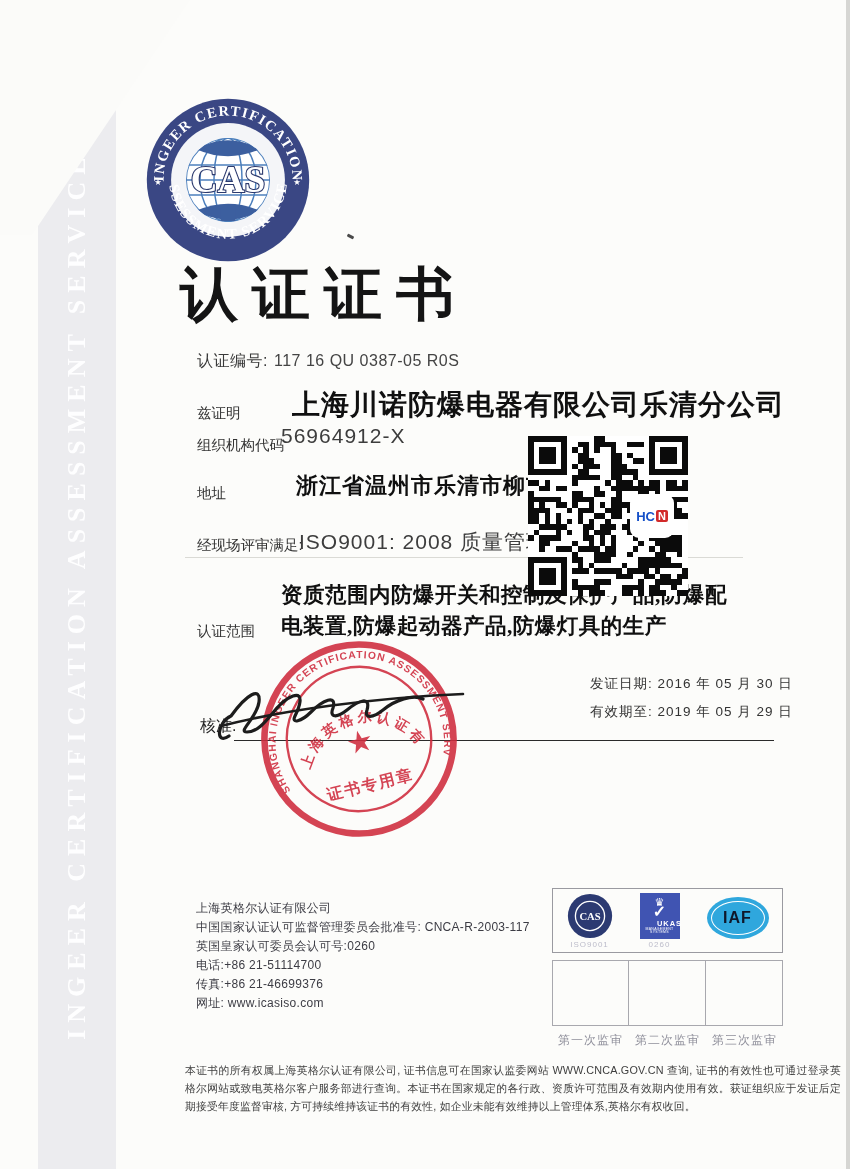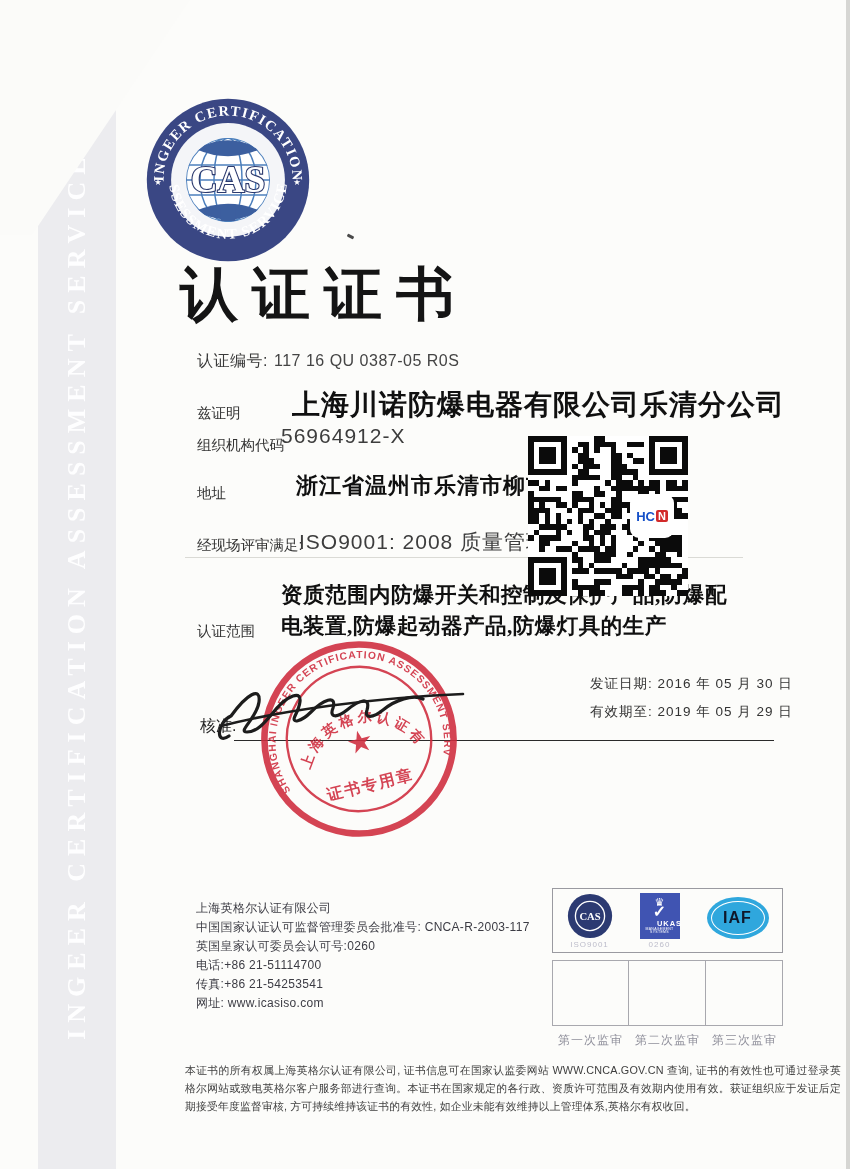--- a/index.html
+++ b/index.html
@@ -1024,21 +1024,21 @@
   <div class="abs dates">
     <div><span>发证日期:</span> <span>2016 年 05 月 30 日</span></div>
     <div><span>有效期至:</span> <span>2019 年 05 月 29 日</span></div>
   </div>
 
   <div class="abs issuer">
     <div>上海英格尔认证有限公司</div>
     <div>中国国家认证认可监督管理委员会批准号: CNCA-R-2003-117</div>
     <div>英国皇家认可委员会认可号:0260</div>
     <div>电话:+86 21-51114700</div>
-    <div>传真:+86 21-54253541</div>
+    <div>传真:+86 21-46699376</div>
     <div>网址: www.icasiso.com</div>
   </div>
 
   <div class="abs acc-box">
     <div class="acc-col">
       <svg width="46" height="46" viewBox="0 0 52 52">
         <circle cx="26" cy="26" r="25" fill="#2c3a72"></circle>
         <circle cx="26" cy="26" r="16.5" fill="none" stroke="#fff" stroke-width="1.5"></circle>
         <text x="26" y="31" text-anchor="middle" font-size="12" font-weight="bold" fill="#fff" font-family="Liberation Serif,serif">CAS</text>
       </svg>

